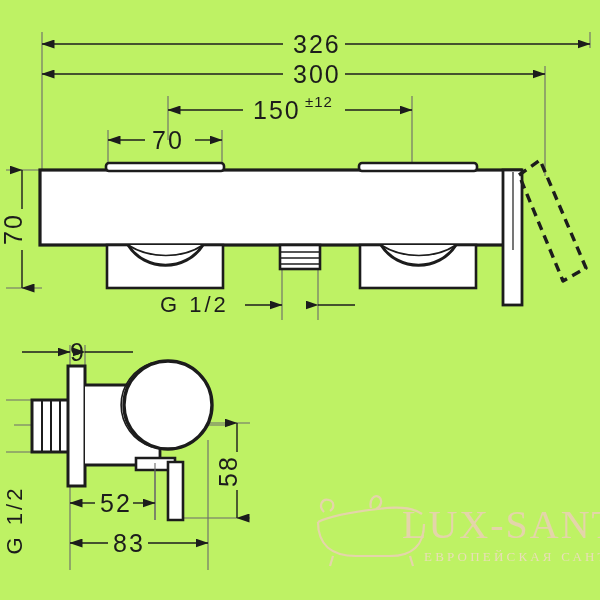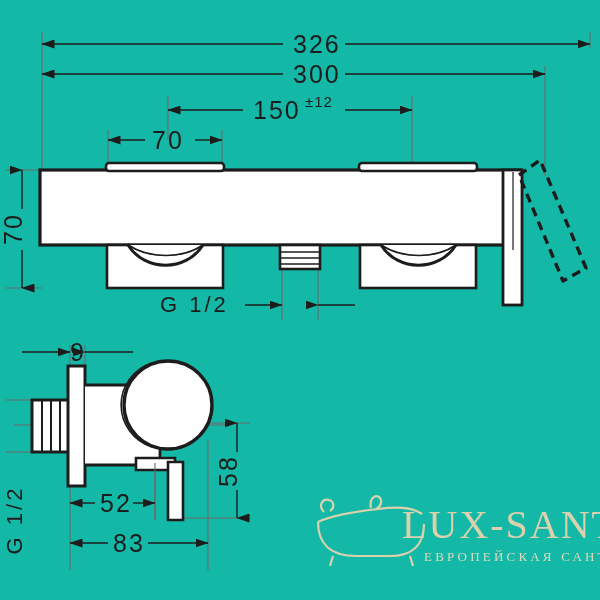--- a/index.html
+++ b/index.html
@@ -8,21 +8,21 @@
     padding: 0;
     background: #ffffff;
   }
   body {
     font-family: "Liberation Sans", sans-serif;
   }
   #drawing-root {
     position: relative;
     width: 600px;
     height: 600px;
-    background: #14b8a6;
+    background: #bef264;
     overflow: hidden;
   }
   #drawing-svg {
     display: block;
     width: 600px;
     height: 600px;
   }
   .dim-text {
     font-family: "Liberation Sans", sans-serif;
     font-size: 25px;

